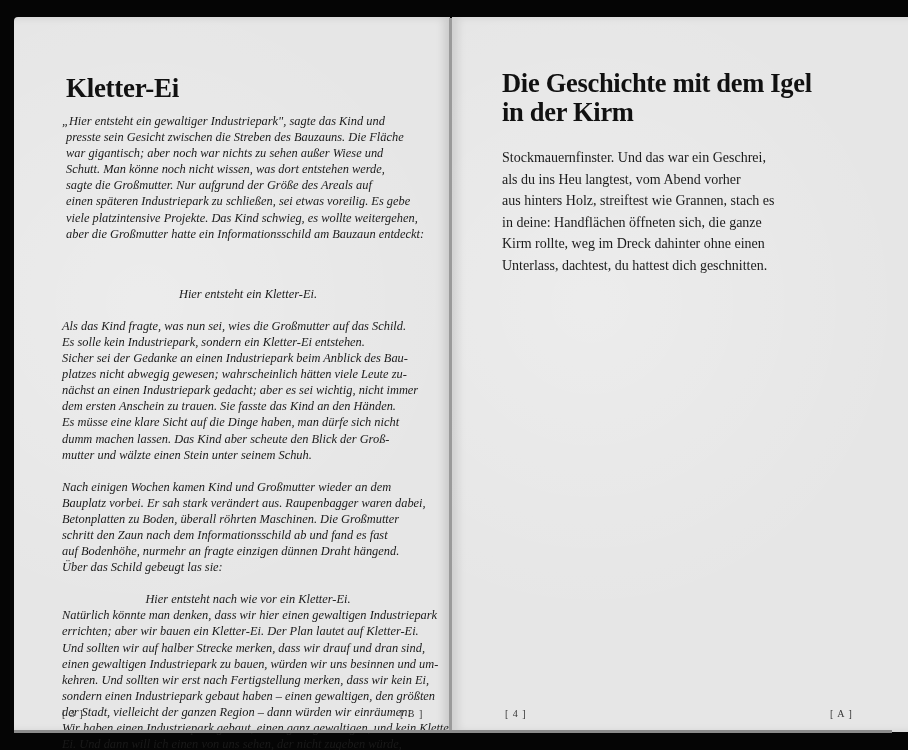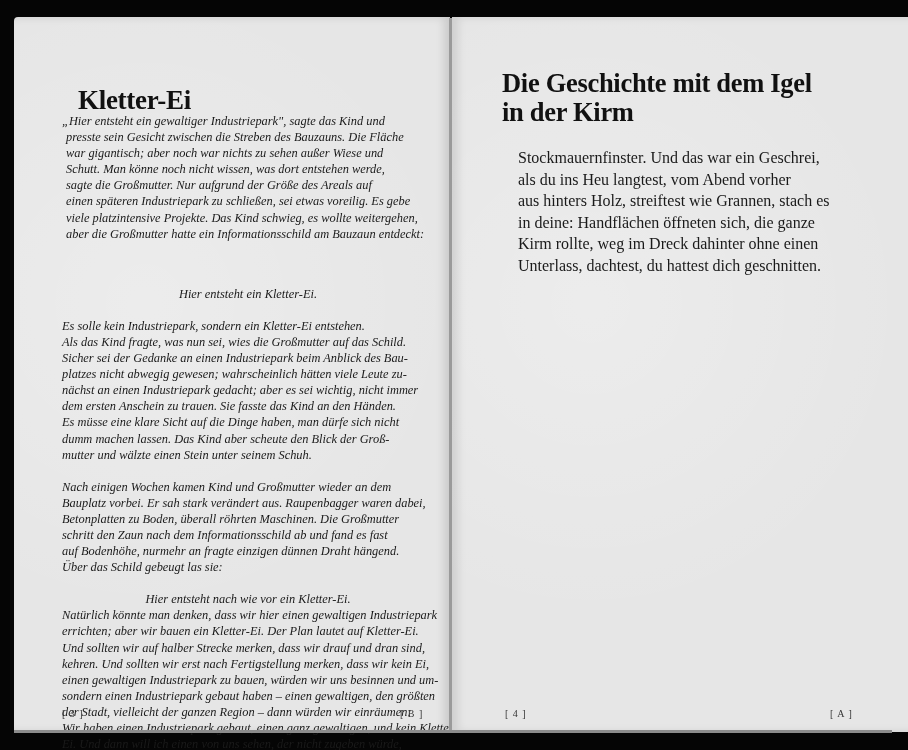--- a/index.html
+++ b/index.html
@@ -11,39 +11,39 @@
     position: absolute; top: 17px; height: 715px;
     background: #e6e6e6;
     background-image: radial-gradient(circle at 30% 40%, rgba(255,255,255,0.25), rgba(0,0,0,0) 60%);
   }
   .page-left { left: 14px; width: 436px; border-radius: 4px 0 0 2px; box-shadow: inset -6px 0 8px rgba(0,0,0,0.12); }
   .page-right { left: 452px; width: 462px; border-radius: 0 4px 2px 0; box-shadow: inset 6px 0 8px rgba(0,0,0,0.10), 3px 0 0 #cfcfcf; }
   .spine { position: absolute; left: 449px; top: 18px; width: 3px; height: 714px; background: #9a9a9a; }
   .bottom-edge { position: absolute; left: 14px; top: 730px; width: 878px; height: 3px; background: #8c8c8c; }
 
   .title-left {
-    position: absolute; left: 48px; top: 52px; margin: 16px;
+    position: absolute; left: 48px; top: 52px; margin: 4px;
     font-size: 27px; font-weight: bold; letter-spacing: -0.3px; color: #111;
   }
   .title-right {
     position: absolute; left: 50px; top: 52px; margin: 0; width: 360px;
     font-size: 26.5px; font-weight: bold; line-height: 29px; letter-spacing: -0.3px; color: #111;
   }
   .body-left {
     position: absolute; left: 48px; top: 96px; width: 372px;
     font-size: 12.4px; line-height: 16.1px;
   }
   .body-left p { margin: 0 0 16px 0; }
   .body-left p.quote1 { text-align: center; font-style: italic; margin-top: 44px; }
   .body-left .quote-block { font-style: italic; margin-bottom: 16px; }
   .body-left .quote-block .qcenter { text-align: center; }
   .body-left .line { display: block; white-space: nowrap; font-style: italic; }
   .body-right {
-    position: absolute; left: 66px; top: 130px; width: 380px;
-    font-size: 16px; line-height: 21.6px;
+    position: absolute; left: 50px; top: 130px; width: 380px;
+    font-size: 14px; line-height: 21.6px;
   }
   .body-right .line { display: block; white-space: nowrap; }
   .folio { position: absolute; top: 691px; font-size: 10px; letter-spacing: 1px; color: #333; }
 </style>
 </head>
 <body>
 
 <div class="page page-left">
   <h1 class="title-left">Kletter-Ei</h1>
 
@@ -55,22 +55,22 @@
       <span class="line" style="padding-left:4px">Schutt. Man könne noch nicht wissen, was dort entstehen werde,</span>
       <span class="line" style="padding-left:4px">sagte die Großmutter. Nur aufgrund der Größe des Areals auf</span>
       <span class="line" style="padding-left:4px">einen späteren Industriepark zu schließen, sei etwas voreilig. Es gebe</span>
       <span class="line" style="padding-left:4px">viele platzintensive Projekte. Das Kind schwieg, es wollte weitergehen,</span>
       <span class="line" style="padding-left:4px">aber die Großmutter hatte ein Informationsschild am Bauzaun entdeckt:</span>
     </p>
 
     <p class="quote1">Hier entsteht ein Kletter-Ei.</p>
 
     <p>
+      <span class="line">Als das Kind fragte, was nun sei, wies die Großmutter auf das Schild.</span>
       <span class="line">Es solle kein Industriepark, sondern ein Kletter-Ei entstehen.</span>
-      <span class="line">Als das Kind fragte, was nun sei, wies die Großmutter auf das Schild.</span>
       <span class="line">Sicher sei der Gedanke an einen Industriepark beim Anblick des Bau-</span>
       <span class="line">platzes nicht abwegig gewesen; wahrscheinlich hätten viele Leute zu-</span>
       <span class="line">nächst an einen Industriepark gedacht; aber es sei wichtig, nicht immer</span>
       <span class="line">dem ersten Anschein zu trauen. Sie fasste das Kind an den Händen.</span>
       <span class="line">Es müsse eine klare Sicht auf die Dinge haben, man dürfe sich nicht</span>
       <span class="line">dumm machen lassen. Das Kind aber scheute den Blick der Groß-</span>
       <span class="line">mutter und wälzte einen Stein unter seinem Schuh.</span>
     </p>
 
     <p>
@@ -80,22 +80,22 @@
       <span class="line">schritt den Zaun nach dem Informationsschild ab und fand es fast</span>
       <span class="line">auf Bodenhöhe, nurmehr an fragte einzigen dünnen Draht hängend.</span>
       <span class="line">Über das Schild gebeugt las sie:</span>
     </p>
 
     <div class="quote-block">
       <span class="line qcenter">Hier entsteht nach wie vor ein Kletter-Ei.</span>
       <span class="line">Natürlich könnte man denken, dass wir hier einen gewaltigen Industriepark</span>
       <span class="line">errichten; aber wir bauen ein Kletter-Ei. Der Plan lautet auf Kletter-Ei.</span>
       <span class="line">Und sollten wir auf halber Strecke merken, dass wir drauf und dran sind,</span>
+      <span class="line">einen gewaltigen Industriepark zu bauen, würden wir uns besinnen und  um-</span>
       <span class="line">kehren. Und sollten wir erst nach Fertigstellung merken, dass wir kein Ei,</span>
-      <span class="line">einen gewaltigen Industriepark zu bauen, würden wir uns besinnen und  um-</span>
       <span class="line">sondern einen Industriepark gebaut haben – einen gewaltigen, den größten</span>
       <span class="line">der Stadt, vielleicht der ganzen Region – dann würden wir einräumen:</span>
       <span class="line">Wir haben einen Industriepark gebaut, einen ganz gewaltigen, und kein Kletter-</span>
       <span class="line">Ei. Und dann will ich einen von uns sehen, der nicht zugeben würde,</span>
       <span class="line">dass Fehler gemacht wurden, dass gewisse Dinge nicht hätten passieren dürfen.</span>
     </div>
 
   </div>
 
   <span class="folio" style="left:48px">[ 3 ]</span>

